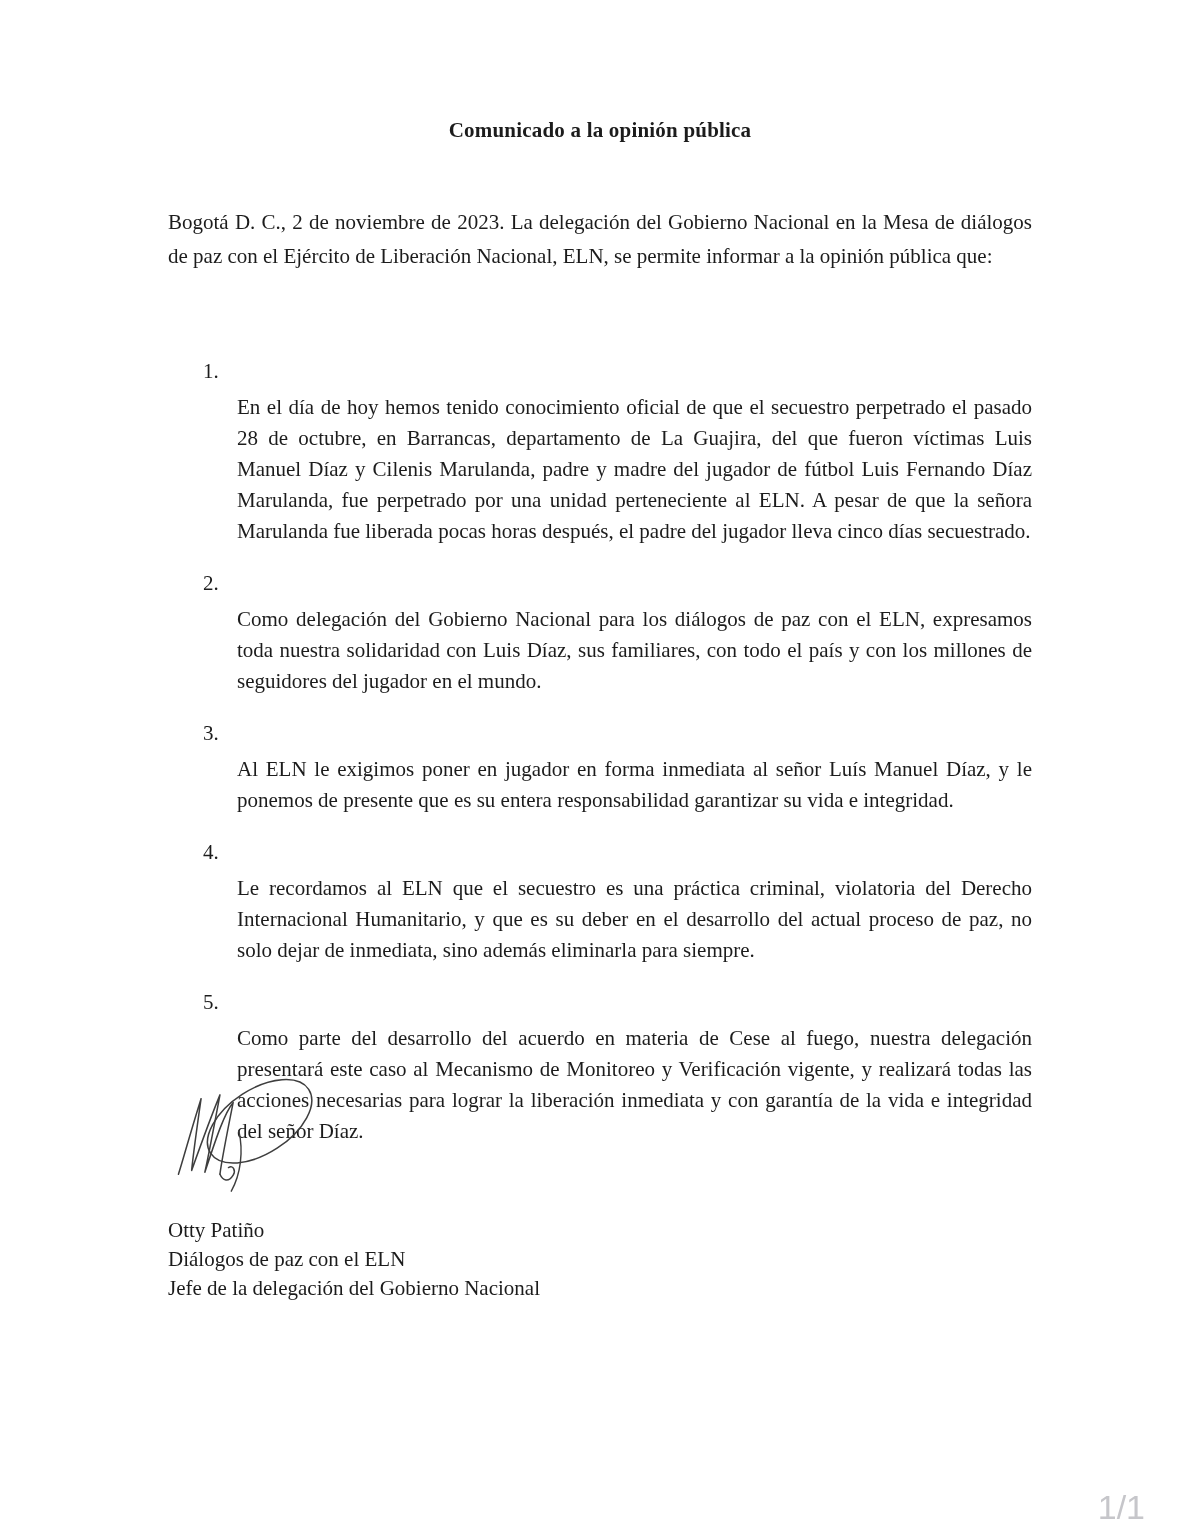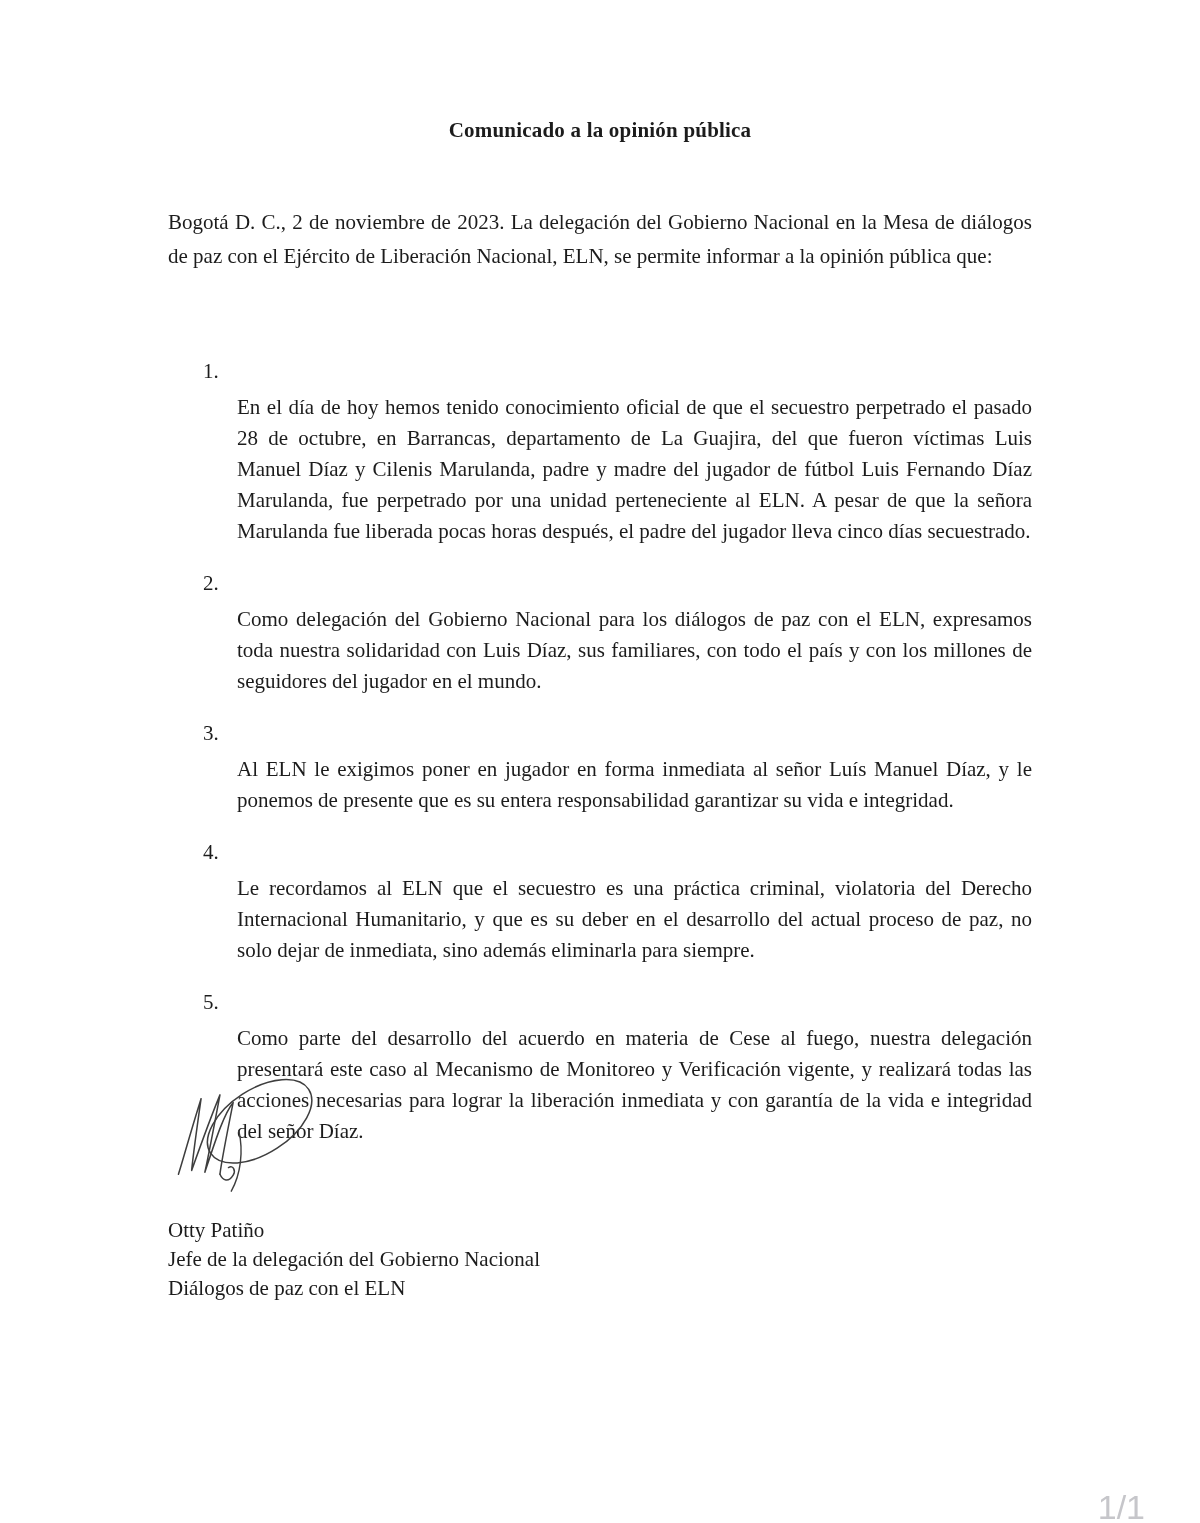--- a/index.html
+++ b/index.html
@@ -127,20 +127,20 @@
 
   <div class="signature-block">
     <svg class="signature-svg" viewBox="0 0 170 125" fill="none" xmlns="http://www.w3.org/2000/svg">
       <ellipse cx="92" cy="48" rx="62" ry="34" transform="rotate(-33 92 48)" stroke="#3e3e3e" stroke-width="1.6" fill="none"></ellipse>
       <path d="M6 104 C10 92 18 62 30 24 C26 52 22 80 20 100 C30 72 40 44 50 20 C44 52 38 84 34 102 C44 72 54 40 64 28 C58 58 52 88 50 104" stroke="#3e3e3e" stroke-width="1.6" fill="none" stroke-linecap="round" stroke-linejoin="round"></path>
       <path d="M50 104 C53 111 59 113 64 105 C67 100 64 94 59 97" stroke="#3e3e3e" stroke-width="1.6" fill="none" stroke-linecap="round"></path>
       <path d="M70 58 C75 80 72 104 62 122" stroke="#3e3e3e" stroke-width="1.5" fill="none" stroke-linecap="round"></path>
     </svg>
     <div class="sig-lines">
       <div>Otty Patiño</div>
+      <div>Diálogos de paz con el ELN</div>
       <div>Jefe de la delegación del Gobierno Nacional</div>
-      <div>Diálogos de paz con el ELN</div>
     </div>
   </div>
 
   <div class="page-indicator">1/1</div>
 
 </div>
 
 </body></html>

